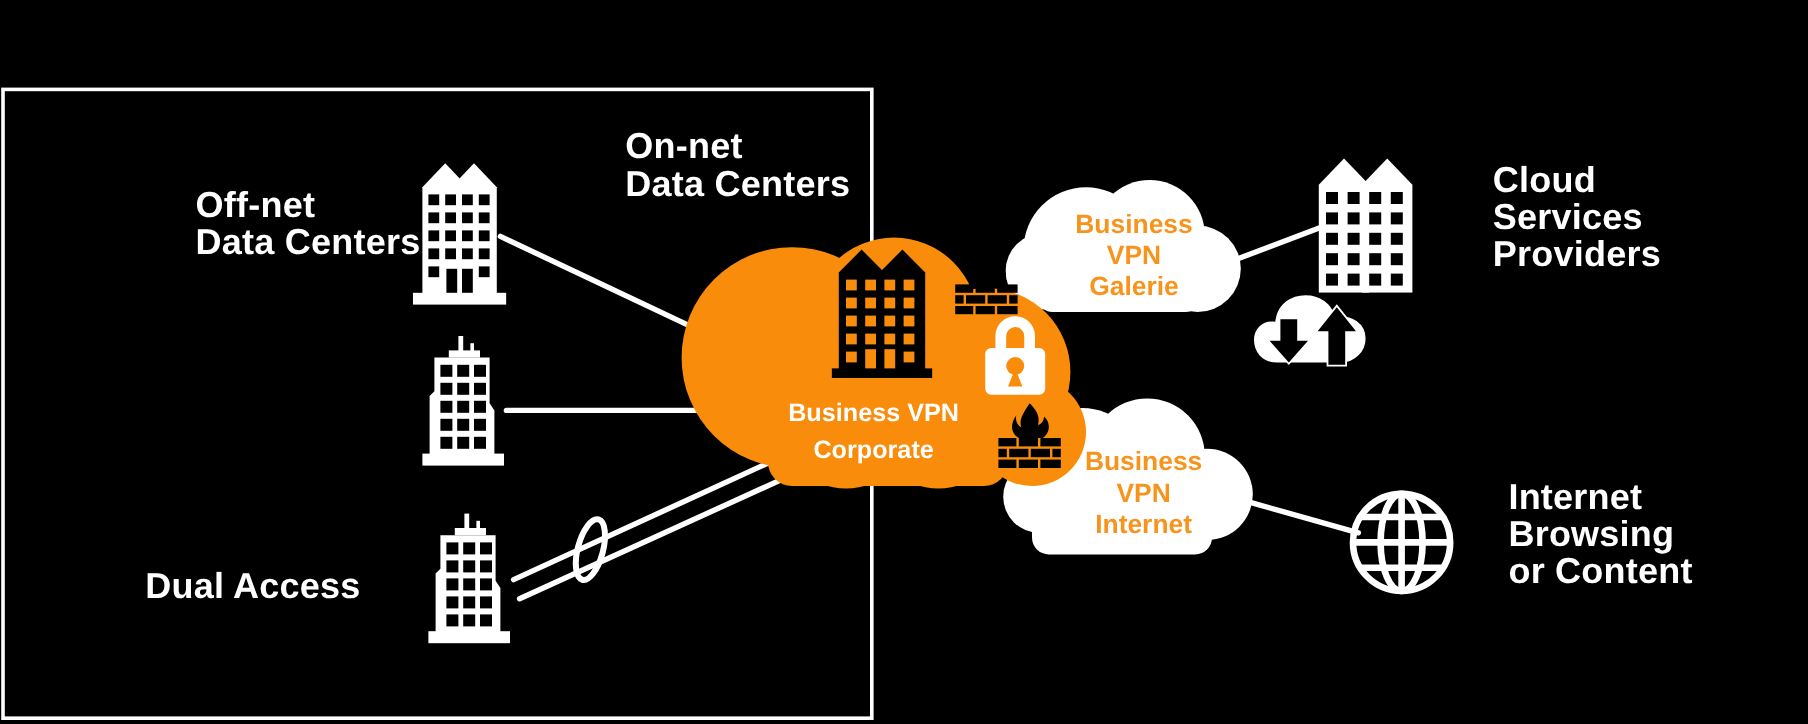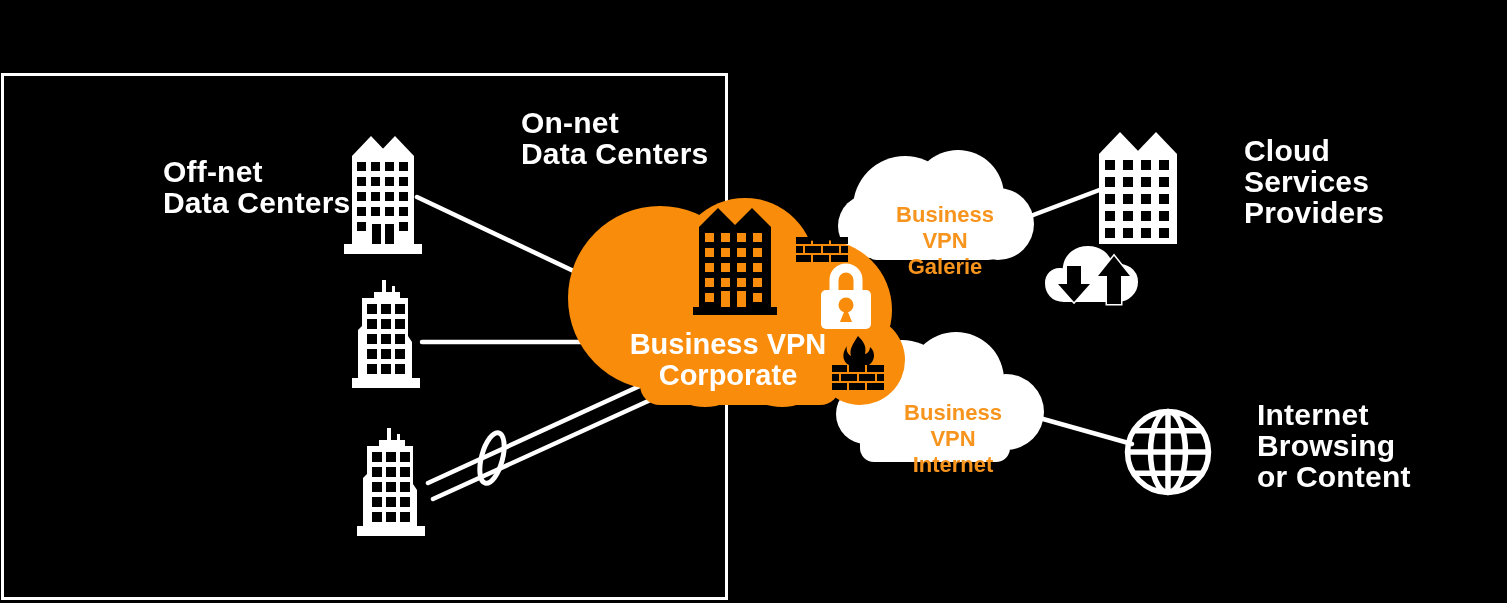--- a/index.html
+++ b/index.html
@@ -11,24 +11,24 @@
   .site-box{
     position:absolute;left:1px;top:73px;width:727px;height:527px;
     border:3px solid #fff;box-sizing:border-box;
   }
   .label{
     position:absolute;color:#fff;font-weight:700;font-size:30px;line-height:31px;
     white-space:pre-line;letter-spacing:.2px;
   }
   .cloud-label{
     position:absolute;color:var(--orange-text,#F7941D);font-weight:700;font-size:22px;
-    line-height:26px;text-align:center;white-space:pre-line;margin-top:28px;
+    line-height:26px;text-align:center;white-space:pre-line;
   }
   .corp-label{
-    position:absolute;color:#fff;font-weight:700;font-size:29px;line-height:31px;
+    position:absolute;color:#fff;font-weight:700;font-size:21px;line-height:31px;
     text-align:center;white-space:pre-line;
   }
   svg{display:block;}
 </style>
 </head>
 <body>
 
 <div class="stage">
 
   <div class="site-box"></div>
@@ -278,20 +278,21 @@
     </g>
   </svg>
 
   <div class="label" style="left:121px;top:156px;margin-left:42px;">Off-net
 Data Centers</div>
 
   <div class="label" style="left:521px;top:107px;">On-net
 Data Centers</div>
 
 
+  <div class="label" style="left:121px;top:473px;">Dual Access</div>
 
   <div class="corp-label" style="left:598px;top:329px;width:260px;">Business VPN
 Corporate</div>
 
   <div class="cloud-label" style="left:868px;top:174px;width:154px;">Business
 VPN
 Galerie</div>
 
   <div class="cloud-label" style="left:876px;top:372px;width:154px;">Business
 VPN

